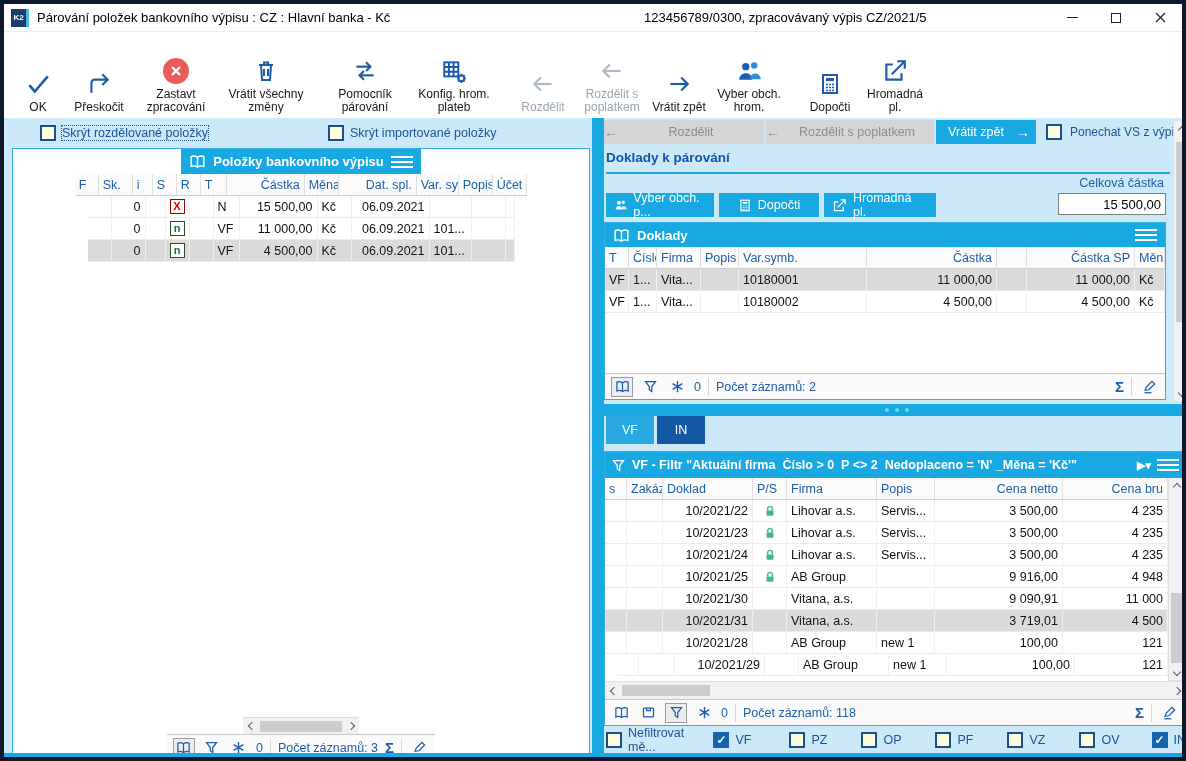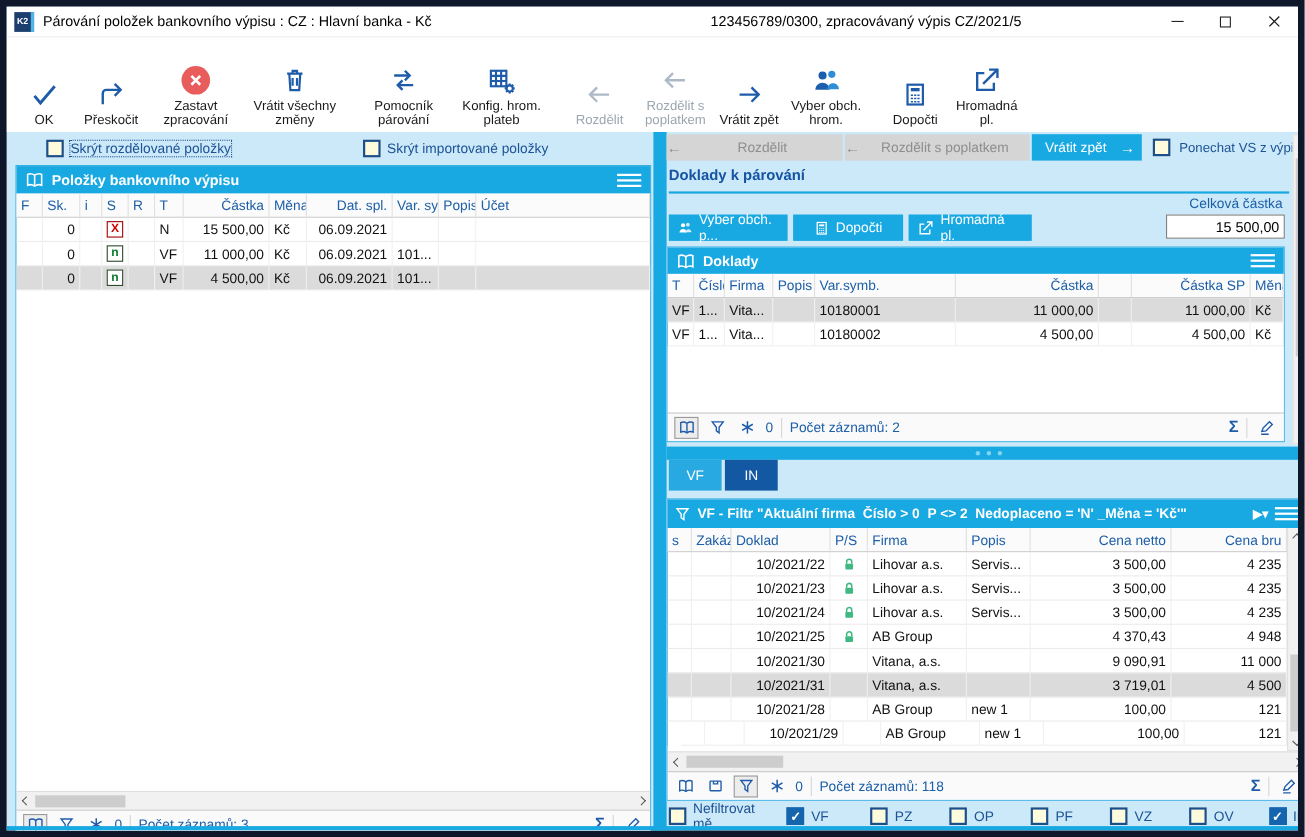--- a/index.html
+++ b/index.html
@@ -1,19 +1,19 @@
 <!DOCTYPE html>
 <html><head>
 <meta charset="utf-8">
 <style>
   * { margin:0; padding:0; box-sizing:border-box; }
   body { font-family:"Liberation Sans", sans-serif; background:#555; }
   #window {
     position:relative; width:1186px; height:761px; background:#CBE9F8;
-    border:6px solid #0f172a; overflow:hidden; font-size:12.5px; color:#111;
+    border:4px solid #0f172a; overflow:hidden; font-size:12.5px; color:#111;
   }
   
   .titlebar { position:absolute; top:0; left:0; width:100%; height:28px; background:#FFF;
     display:flex; align-items:center; border-bottom:1px solid #EDEDED; }
   .appicon { width:18px; height:18px; margin:0 8px 0 7px; background:#1B3E6E; color:#FFF;
     font-size:8px; font-weight:bold; display:flex; align-items:center; justify-content:center;
     border-right:3px solid #4FB7E8; }
   .wtitle { font-size:13px; color:#000; }
   .wsubtitle { position:absolute; left:640px; font-size:13px; color:#000; }
   .wbtns { margin-left:auto; display:flex; height:100%; }
@@ -259,21 +259,21 @@
     <div class="tsep"></div>
   </div>
 
   <div class="panel" id="leftpanel">
     <div class="chkrow">
       <span class="cb"></span>
       <span class="cblabel focusdot">Skrýt rozdělované položky</span>
       <span class="cb" style="margin-left:120px"></span>
       <span class="cblabel">Skrýt importované položky</span>
     </div>
-    <div class="gridbox" style="position:absolute; left:8px; right:2px; top:30px; bottom:0;">
+    <div class="gridbox" style="position:absolute; left:8px; right:2px; top:30px; bottom:0;align-items:center;">
       <div class="gtitle">
         <svg width="17" height="17" viewBox="0 0 24 24">
             <path d="M3 5c3-1.5 6-1 9 1 3-2 6-2.5 9-1v14c-3-1.5-6-1-9 1-3-2-6-2.5-9-1z" fill="none" stroke="#FFF" stroke-width="2"></path>
             <path d="M12 6v14" stroke="#FFF" stroke-width="2"></path>
           </svg>
         <span>Položky bankovního výpisu</span>
         <span class="burger">
             <i></i>
             <i></i>
             <i></i>
@@ -609,21 +609,21 @@
           <div></div>
           <div class="r">10/2021/25</div>
         <div class="c">
             <svg class="lockico" width="14" height="14" viewBox="0 0 24 24">
               <path d="M8 11V8a4 4 0 018 0v3" fill="none" stroke="#3FB883" stroke-width="2.4"></path>
               <rect x="6" y="11" width="12" height="9" rx="1.5" fill="#3FB883"></rect>
             </svg>
           </div>
         <div>AB Group</div>
           <div></div>
-        <div class="r">4 370,43</div>
+        <div class="r">9 916,00</div>
           <div class="r">4 948</div>
       </div>
       <div class="grow" style="grid-template-columns:22px 36px 90px 34px 90px 58px 128px 1fr; margin-right:17px;">
         <div></div>
           <div></div>
           <div class="r">10/2021/30</div>
           <div></div>
         <div>Vitana, a.s.</div>
           <div></div>
         <div class="r">9 090,91</div>

